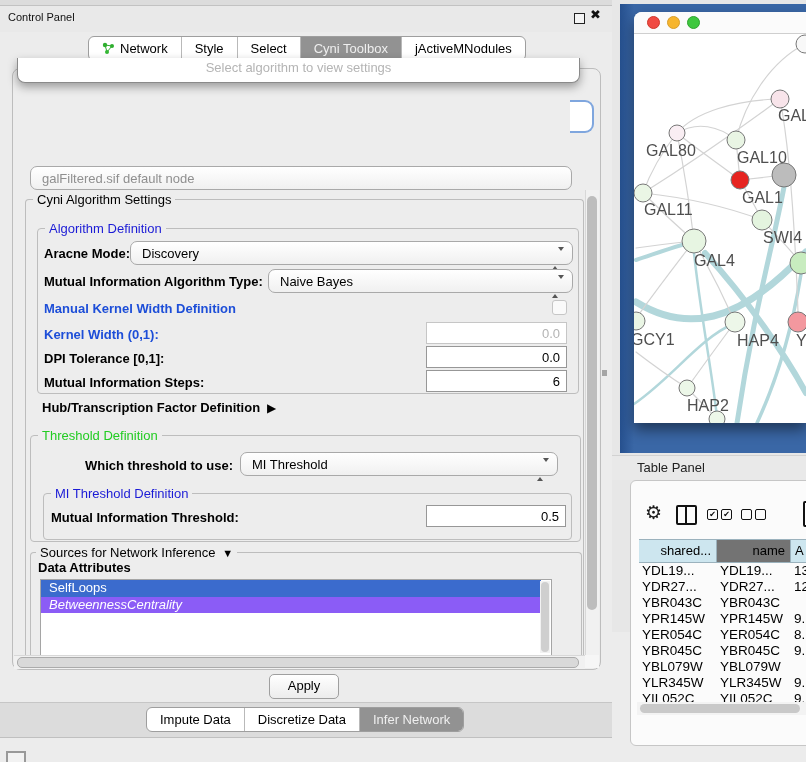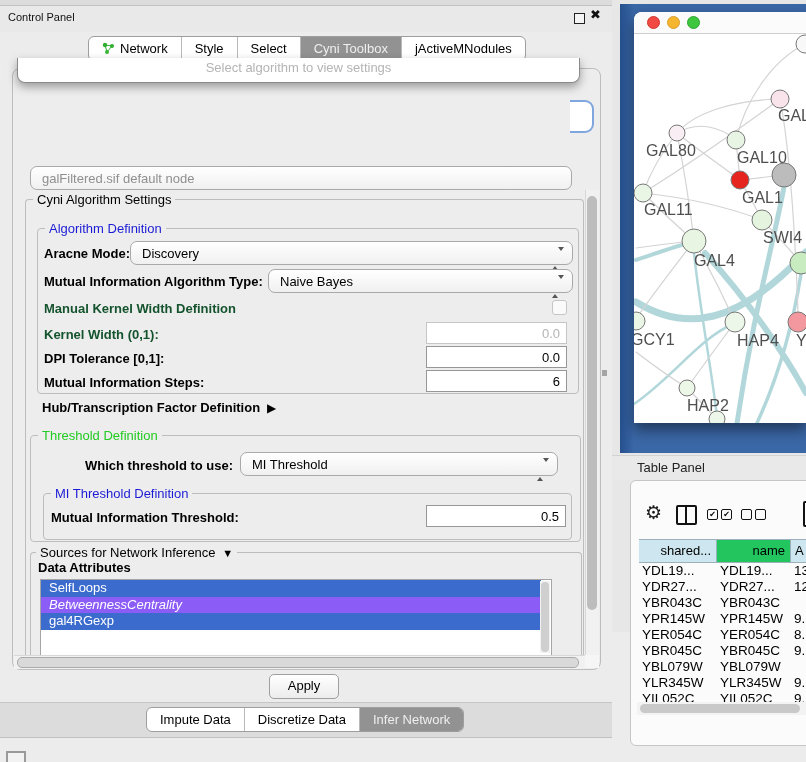--- a/index.html
+++ b/index.html
@@ -28,21 +28,21 @@
   .pop-item.bold{font-weight:bold}
   .combo-frag{left:570px;top:100px;width:22px;height:29px;background:#fff;border:2px solid #7fa6de;border-left:none;border-radius:0 9px 9px 0;z-index:5}
   
   .combo{position:absolute;height:24px;background:linear-gradient(#ffffff,#f0f0f0);border:1px solid #a9a9a9;border-radius:7px;font-size:13px;line-height:23px;padding-left:11px;box-sizing:border-box}
   .spin{position:absolute;right:8px;top:5px}
   .sp-u{width:0;height:0;border-left:3.5px solid transparent;border-right:3.5px solid transparent;border-bottom:4.5px solid #555;margin-bottom:2px}
   .sp-d{width:0;height:0;border-left:3.5px solid transparent;border-right:3.5px solid transparent;border-top:4.5px solid #555}
   .field{position:absolute;height:22px;background:#fff;border:1px solid #979797;font-size:13px;line-height:22px;text-align:right;padding-right:6px;box-sizing:border-box}
   .field.dis{color:#b3b3b3;border-color:#c6c6c6}
   .lbl{position:absolute;font-size:13px;font-weight:bold;white-space:nowrap}
-  .lbl.dis{color:#14532d}
+  .lbl.dis{color:#1d4ed8}
   .group{position:absolute;border:1px solid #bdbdbd;border-radius:4px}
   .group.open-b{border-bottom:none;border-radius:4px 4px 0 0}
   .gtitle{position:absolute;background:#ededed;padding:0 4px;font-size:13px;white-space:nowrap;z-index:2}
   .blue{color:#1b1bd6}.green{color:#22cc22}
   .checkbox{position:absolute;width:13px;height:13px;border:1px solid #c6c6c6;border-radius:3px;background:#fafafa}
   .attr-list{position:absolute;left:40px;top:579px;width:512px;height:76px;background:#fff;border:1px solid #a5a5a5;border-bottom:none;overflow:hidden;box-sizing:border-box}
   .attr-item{height:16.5px;line-height:16.5px;font-size:13px;padding-left:8px;background:#3b6bcd;color:#fff;width:492px}
   .list-sb{position:absolute;right:1px;top:1px;width:10px;height:72px;background:#f2f2f2}
   .list-sb .th{position:absolute;left:1px;top:1px;width:8px;height:70px;border-radius:4px;background:#cfcfcf}
   
@@ -183,21 +183,20 @@
 <div class="group open-b" style="left:30px;top:552px;width:550px;height:104px"></div>
 <div class="gtitle" style="left:36px;top:545px">
   <span>Sources for Network Inference</span>
   <span style="font-size:11px">&nbsp;▼</span>
 </div>
 <div class="lbl" style="left:38px;top:560px">Data Attributes</div>
 <div class="attr-list">
   <div id="attr-list-items">
       <div class="attr-item" style="background: rgb(59, 107, 205);">SelfLoops</div>
       <div class="attr-item" style="background: #8b5cf6; font-style: italic;">BetweennessCentrality</div>
-      <div class="attr-item" style="background: rgb(59, 107, 205);">gal4RGexp</div>
     </div>
   <div class="list-sb">
       <div class="th"></div>
     </div>
 </div>
 
 <div class="abs vsb">
     <div class="th"></div>
   </div>
 <div class="abs hsb">
@@ -245,21 +244,21 @@
       <span class="cb-sm">✔</span>
     </div>
     <div class="pair" style="left:110px">
       <span class="cb-sm"></span>
       <span class="cb-sm"></span>
     </div>
     <div class="ic-page"><span></span></div>
 
     <div class="thead" id="thead">
         <div class="th-cell" style="width: 78px; background: rgb(205, 230, 239);">shared...</div>
-        <div class="th-cell" style="width: 74px; background: #22c55e;">name</div>
+        <div class="th-cell" style="width: 74px; background: #737373;">name</div>
         <div class="th-cell left" style="width: 56px; background: rgb(205, 230, 239);">A</div>
       </div>
     <div class="tbody" id="tbody">
         <div class="tr">
           <div class="td" style="width: 78px;">YDL19...</div>
           <div class="td" style="width: 74px;">YDL19...</div>
           <div class="td" style="width: 56px;">13</div>
         </div>
         <div class="tr">
           <div class="td" style="width: 78px;">YDR27...</div>

